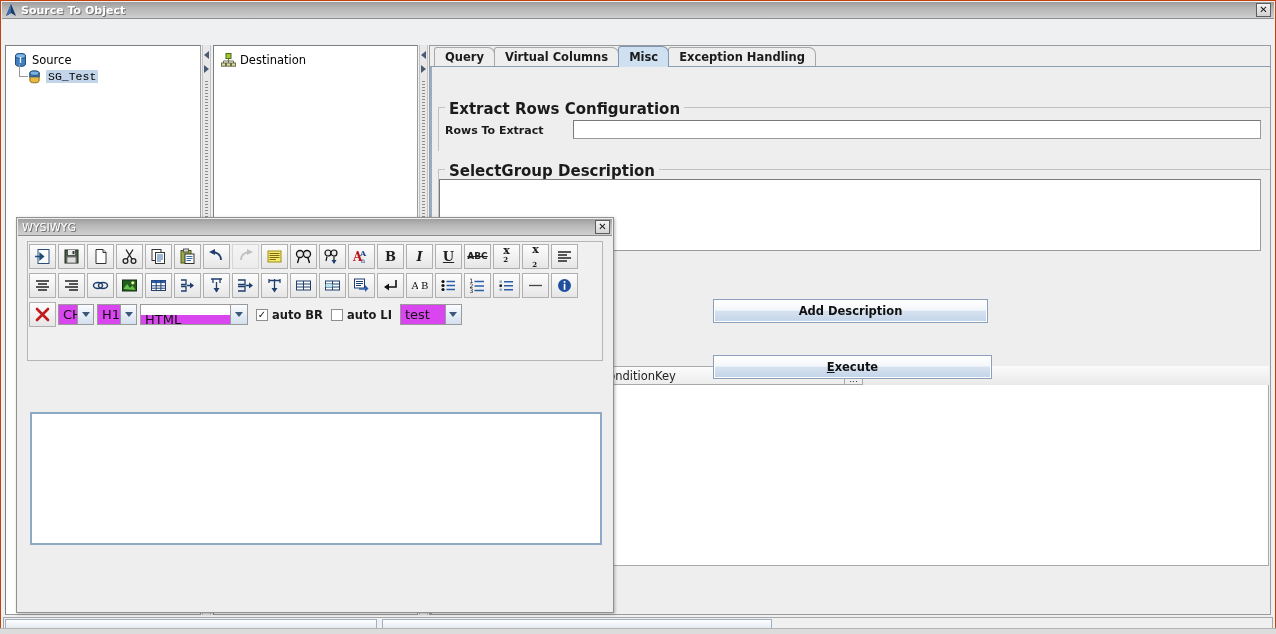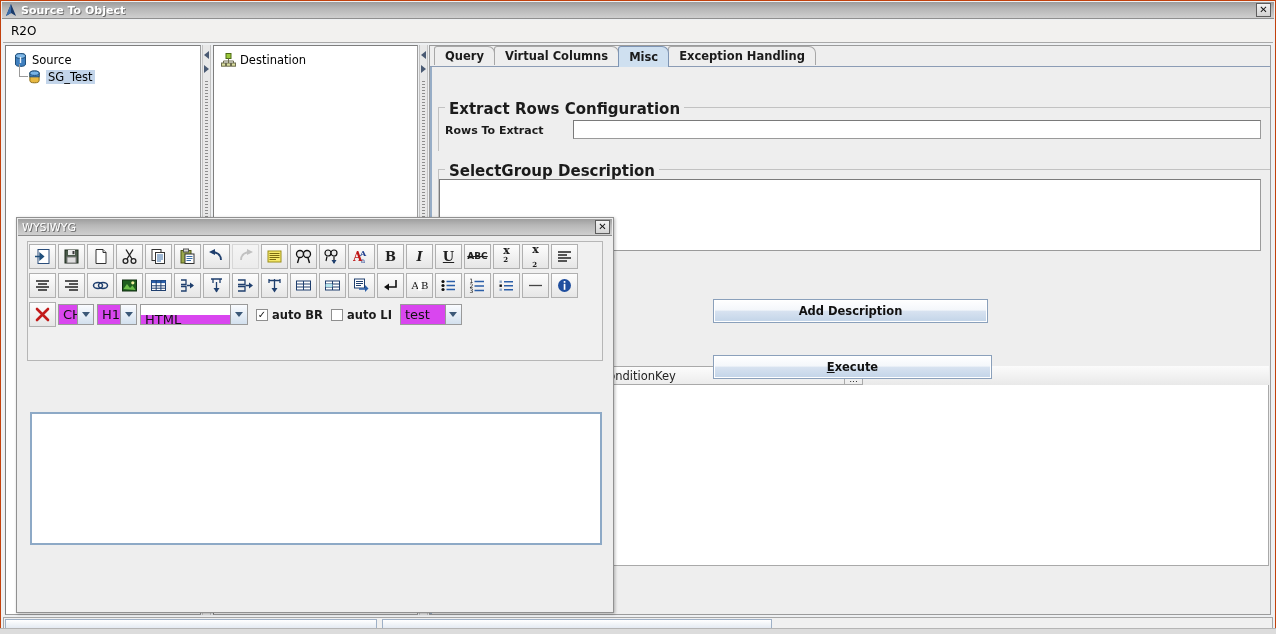--- a/index.html
+++ b/index.html
@@ -90,42 +90,42 @@
     position: absolute; left: 1px; width: 0; height: 0;
     border-top: 4px solid transparent; border-bottom: 4px solid transparent;
     cursor: pointer;
   }
   .sp-arrow.up   { top: 6px;  border-right: 5px solid #4a5a73; }
   .sp-arrow.down { top: 20px; border-left: 5px solid #4a5a73; }
 
   
   .tree { padding: 5px 0 0 6px; font-size: 11.5px; color: #000; }
   .tree-row { display: flex; align-items: center; height: 17px; }
-  .tree-row.indent { padding-left: 14px; position: relative; }
+  .tree-row.indent { padding-left: 14px; position: relative; font-family: Liberation Mono, monospace; }
   .tree-row.indent:before {
     content:''; position:absolute; left:7px; top:-4px;
     width: 8px; height: 12px;
     border-left: 1px solid #9a9a9a; border-bottom: 1px solid #9a9a9a;
   }
   .tree-label { margin-left: 4px; }
   .tree-label.selected {
     background: #c3d5ea; color:#000; padding: 0 2px;
   }
   .icon-wrap { width:16px; height:16px; display:flex; align-items:center; justify-content:center; flex:0 0 auto;}
 
   
   .cfg {
     position: absolute; left: 426px; right: 2px; top: 0; bottom: 0;
     background: #eeeeee;
     border: 1px solid #9b9b9b;
   }
   .tabstrip {
     position: absolute; left: 0; top: 0; right: 0; height: 21px;
     background: #eeeeee;
-    display: flex; align-items: flex-start;
+    display: flex; align-items: center;
     padding-left: 4px;
     border-bottom: 1px solid #8b9cb5;
   }
   .tab {
     height: 19px;
     padding: 0 10px;
     display: flex; align-items: center;
     font-size: 11.5px; font-weight: bold; color: #1b1b1b;
     background: #eeeeee;
     border: 1px solid #a7a7a7;
@@ -317,23 +317,20 @@
       <span class="title-icon">
         <svg width="14" height="14" viewBox="0 0 14 14">
           <polygon points="7,1 12,13 7,10 2,13" fill="#1b3b6b"></polygon>
           <polygon points="7,1 7,10 2,13" fill="#3b6ba8"></polygon>
         </svg>
       </span>
       <span class="title-text">Source To Object</span>
       <div class="win-close">✕</div>
     </div>
 
-    <div class="pathbar">
-      <span>R2O</span>
-    </div>
 
     <div class="panes">
 
       <div class="pane src">
         <div class="tree">
           <div class="tree-row">
             <span class="icon-wrap">
               <svg width="13" height="14" viewBox="0 0 13 14">
                 <ellipse cx="6.5" cy="3" rx="5" ry="2.4" fill="#5b9ad6" stroke="#1f4e79"></ellipse>
                 <path d="M1.5 3 L1.5 11 A5 2.4 0 0 0 11.5 11 L11.5 3" fill="#3f7fbf" stroke="#1f4e79"></path>

